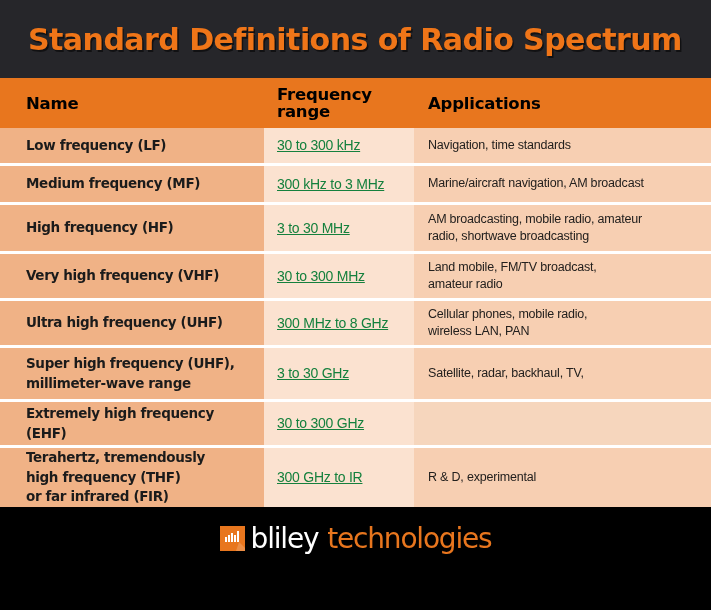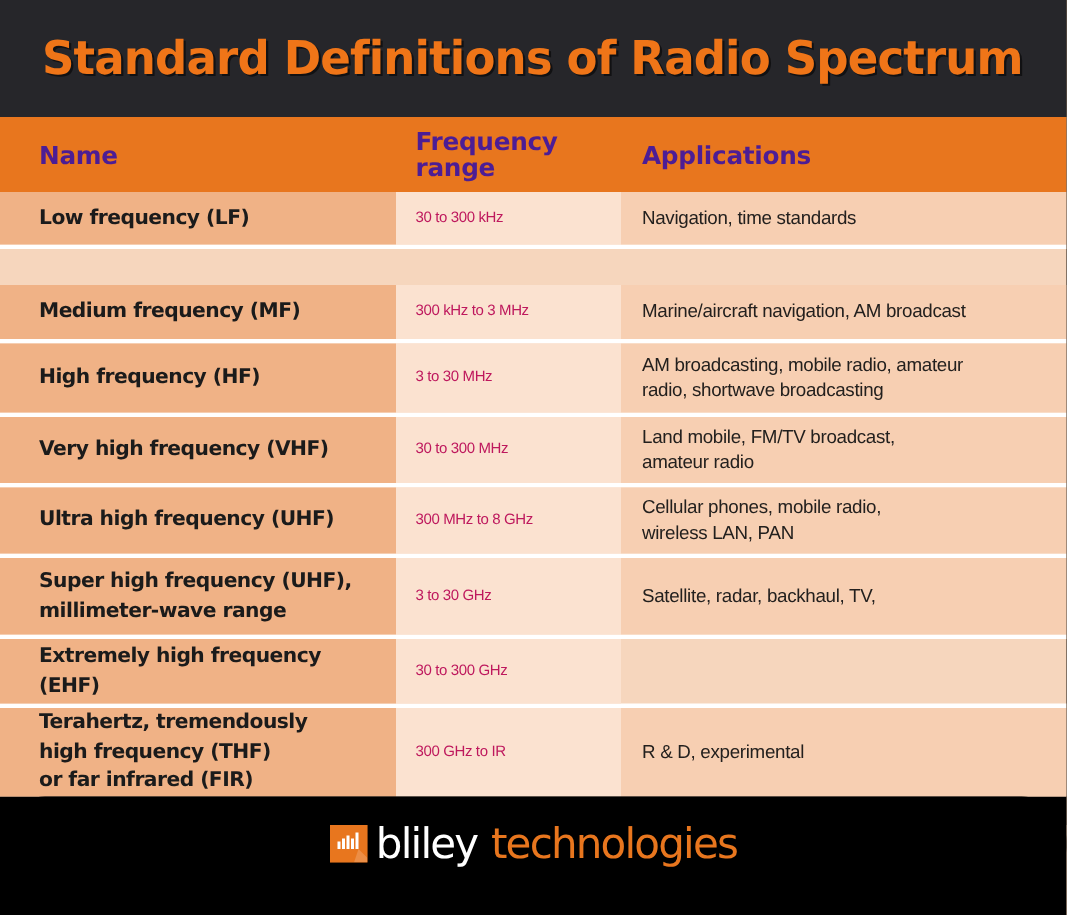--- a/index.html
+++ b/index.html
@@ -64,21 +64,21 @@
   .cell {
     box-sizing: border-box;
     display: flex;
     align-items: center;
   }
   .c-name   { width: 264px; flex: 0 0 264px; padding-left: 26px; padding-right: 10px; }
   .c-freq   { width: 150px; flex: 0 0 150px; padding-left: 13px; padding-right: 8px; }
   .c-app    { flex: 1 1 auto; padding-left: 14px; padding-right: 10px; }
 
   .header-row .cell {
-    color: #4c1d95;
+    color: #000000;
     font-family: "DejaVu Sans", sans-serif;
     font-size: 16.5px;
     font-weight: bold;
     letter-spacing: -0.2px;
   }
   .header-row .c-freq .hdr-wrap {
     line-height: 1.06;
   }
 
   .data-row {
@@ -90,35 +90,36 @@
     background: #f0b286;
     color: #1b1b1b;
     font-family: "DejaVu Sans", sans-serif;
     font-size: 13.5px;
     font-weight: bold;
     letter-spacing: -0.35px;
     line-height: 1.45;
   }
   .data-row .c-freq {
     background: #fbe2d0;
-    color: #be185d;
-    font-size: 10px;
+    color: #15803d;
+    font-size: 14px;
     letter-spacing: -0.25px;
     line-height: 1.35;
+    text-decoration: underline;
   }
   .data-row .c-app {
     background: #f7cfb2;
     color: #23201e;
     font-size: 12.5px;
     letter-spacing: -0.2px;
     line-height: 1.38;
   }
 
   .r1 { flex: 0 0 38px; }
-  .r2 { flex: 0 0 39px; margin-top: 24px; }
+  .r2 { flex: 0 0 39px; }
   .r3 { flex: 0 0 49px; }
   .r4 { flex: 0 0 47px; }
   .r5 { flex: 0 0 47px; }
   .r6 { flex: 0 0 54px; }
   .r7 { flex: 0 0 46px; }
   .r8 { flex: 1 1 auto; }
 
   
   .footer {
     flex: 0 0 64px;

